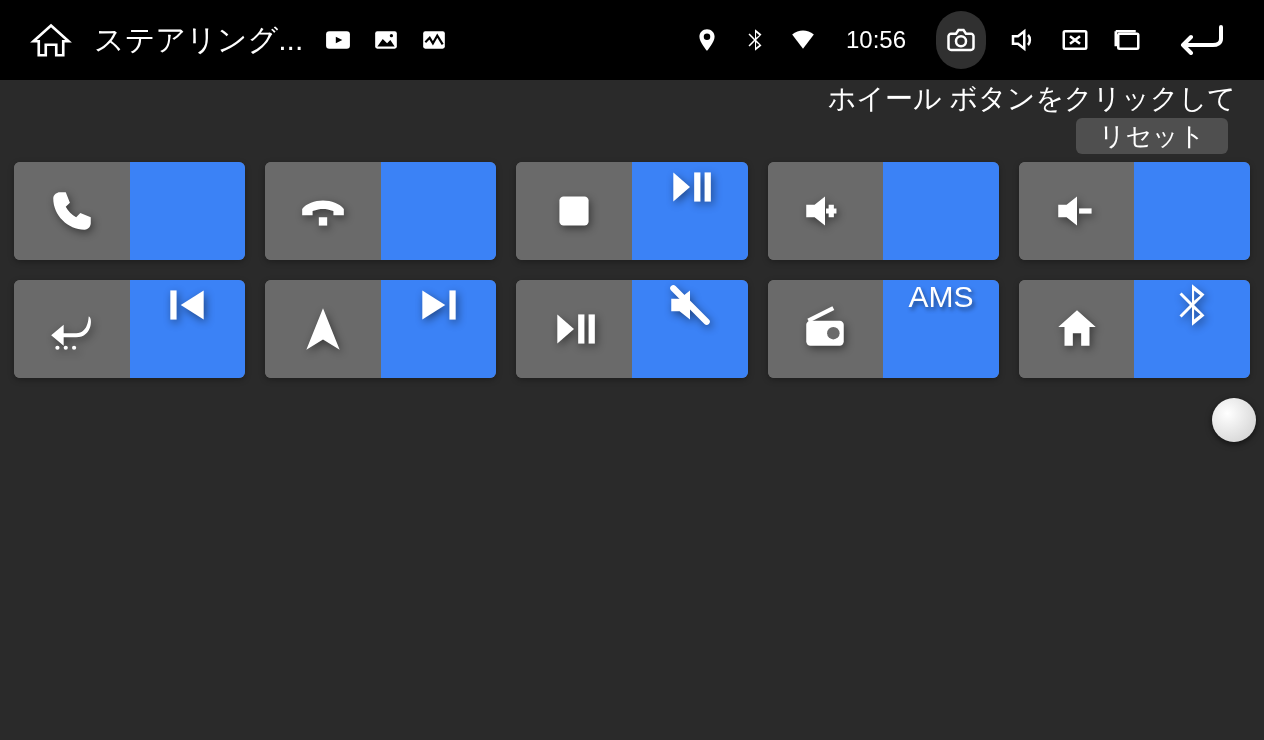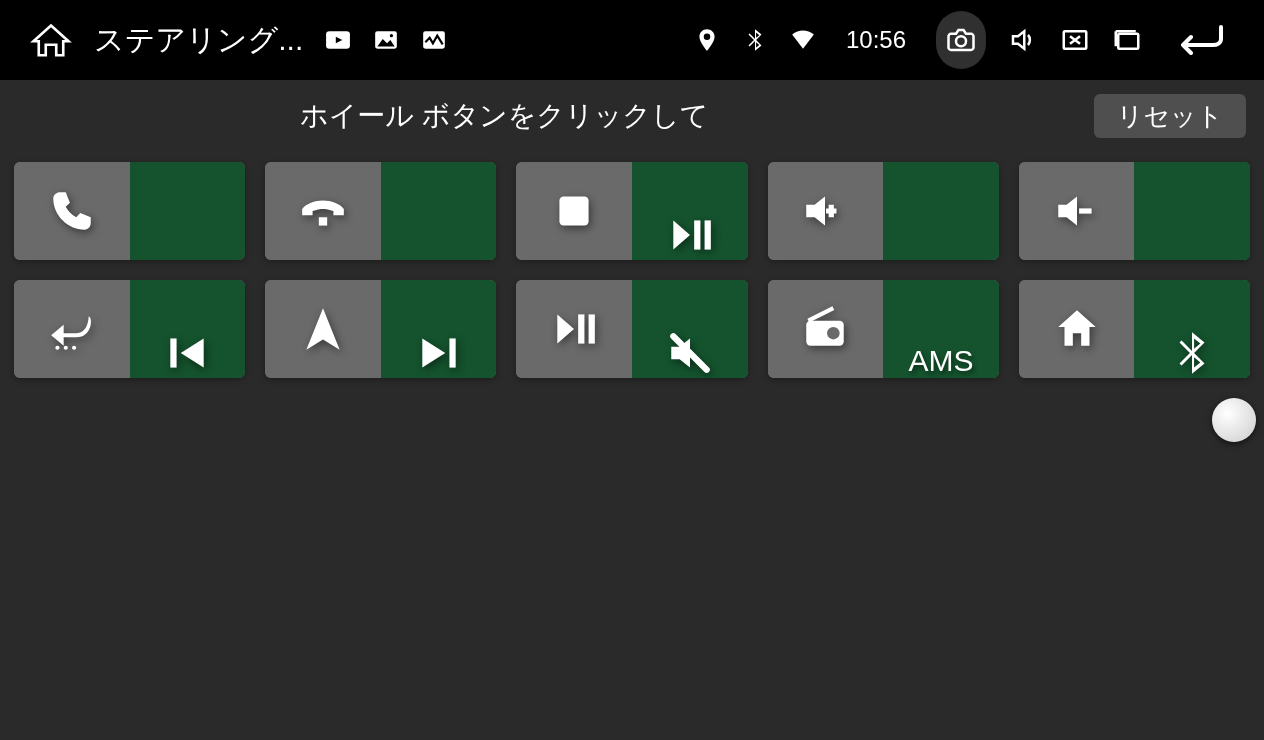--- a/index.html
+++ b/index.html
@@ -35,41 +35,42 @@
       padding: 14px 10px;
       display: flex;
       align-items: center;
       justify-content: center;
     }
     .back-wrap { width: 70px; display: flex; justify-content: center; }
 
     .sub-header {
       height: 72px;
       display: flex;
-      align-items: center;
-      padding: 0 10px 0 300px;
+      align-items: flex-end;
+      padding: 0 28px 0 300px;
+      flex-direction: column;
     }
     .sub-title {
       font-size: 28px;
       color: #ffffff;
     }
     .sub-actions {
       margin-left: auto;
       display: flex;
       gap: 14px;
       padding-right: 8px;
     }
     .action-btn {
       background: #4f4f4f;
       color: #ffffff;
       font-size: 26px;
       border: none;
       border-radius: 6px;
       min-width: 152px;
-      height: 44px;
+      height: 36px;
       cursor: pointer;
     }
 
     .grid-area {
       padding: 10px 14px;
     }
     .grid {
       display: grid;
       grid-template-columns: repeat(5, 1fr);
       gap: 20px;
@@ -85,23 +86,23 @@
     }
     .cell-left {
       width: 50%;
       background: #6a6a6a;
       display: flex;
       align-items: center;
       justify-content: center;
     }
     .cell-right {
       width: 50%;
-      background: #14532d;
-      display: flex;
-      align-items: flex-end;
+      background: #3b82f6;
+      display: flex;
+      align-items: flex-start;
       justify-content: center;
     }
     .cell-icon { width: 50px; height: 50px; display: flex; align-items: center; justify-content: center; }
     .cell-icon svg { width: 100%; height: 100%; fill: #ffffff; filter: drop-shadow(2px 3px 4px rgba(0,0,0,0.45)); }
     .cell-text { color: #ffffff; font-size: 30px; font-weight: 500; text-shadow: 2px 3px 4px rgba(0,0,0,0.45); }
 
     .float-orb {
       position: absolute;
       right: 8px;
       top: 398px;

